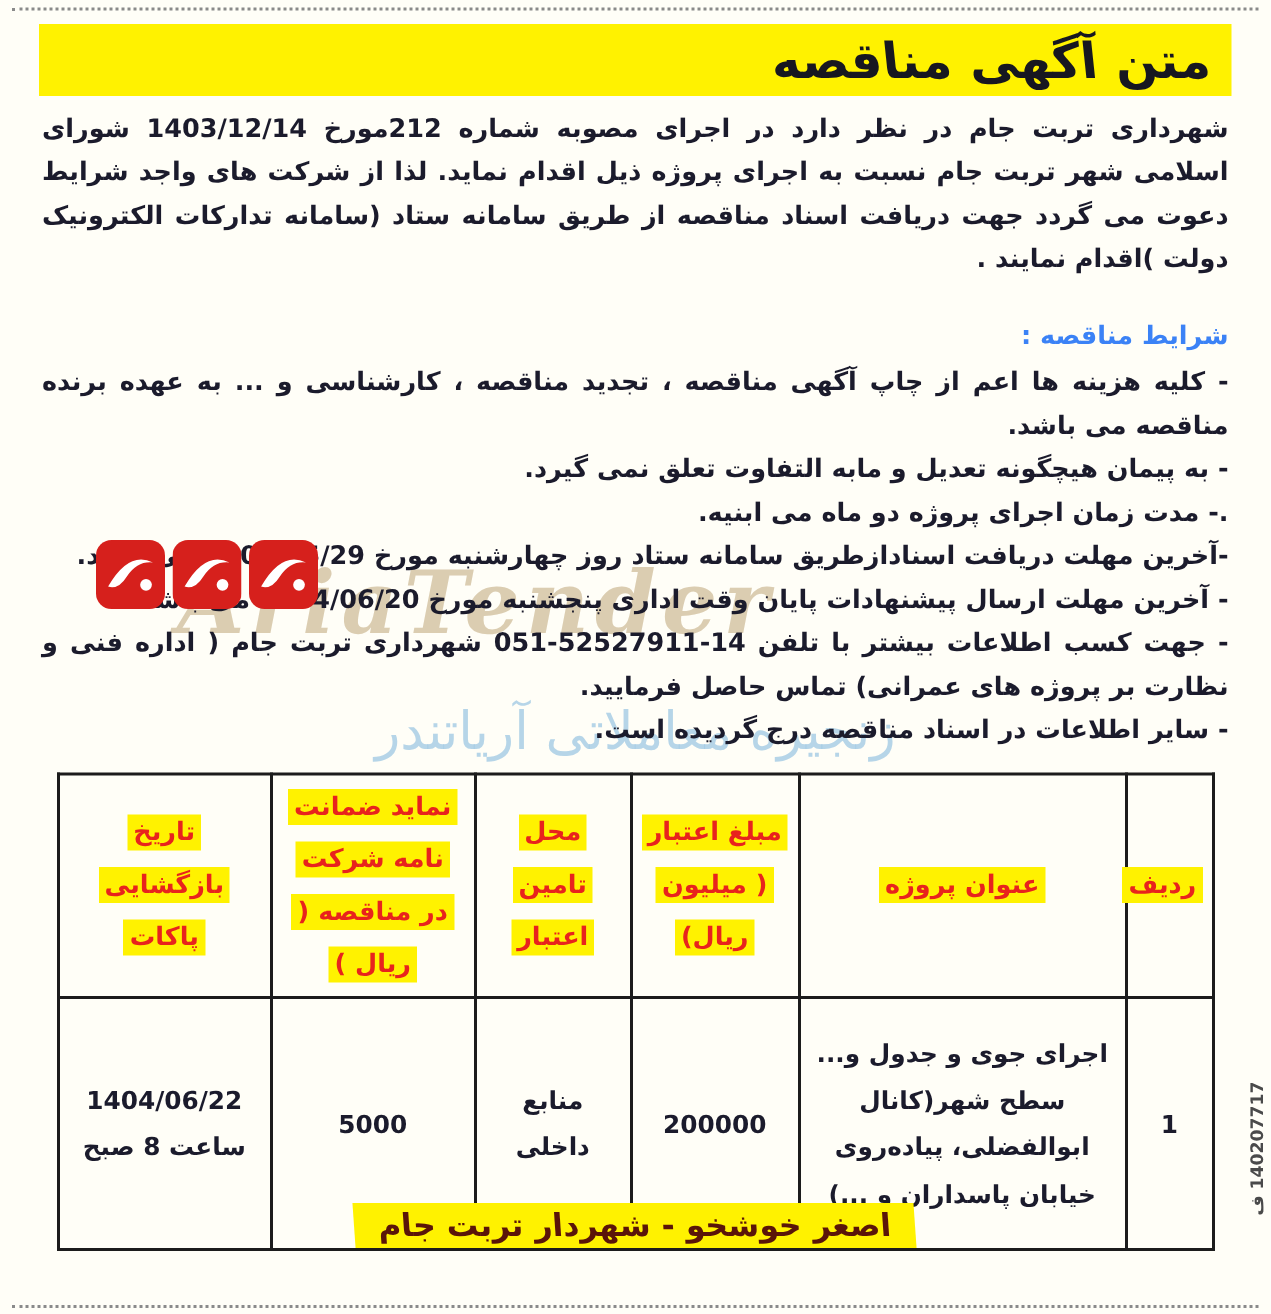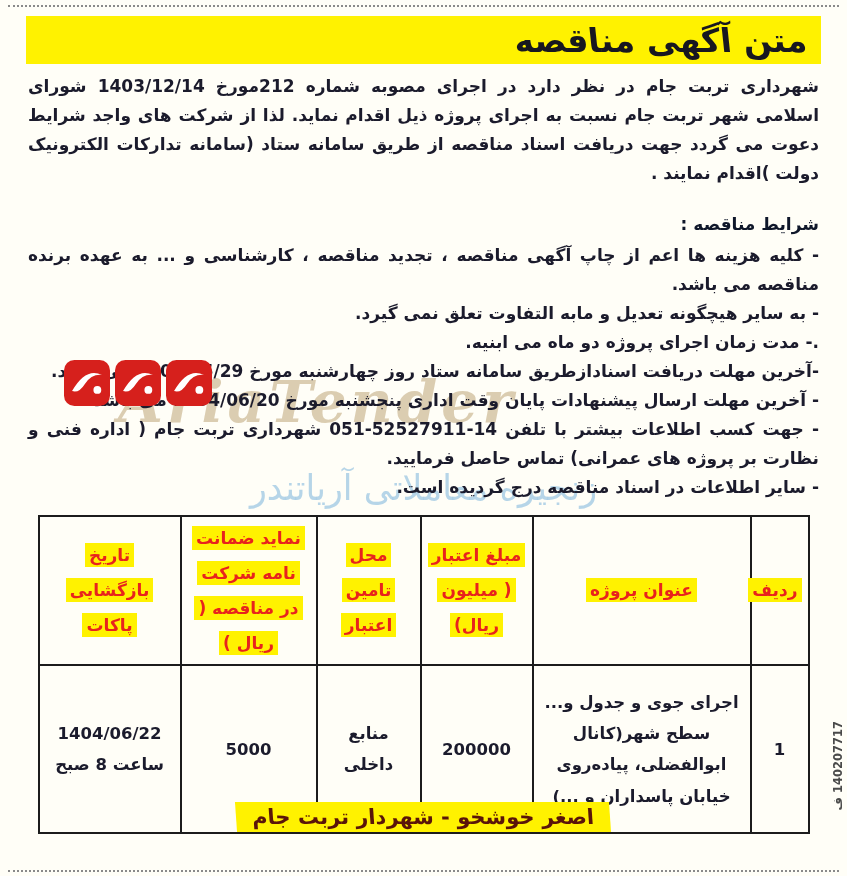--- a/index.html
+++ b/index.html
@@ -27,21 +27,21 @@
     letter-spacing:1px;
   }
 
   .content {
     position:absolute; top:72px; right:28px; left:28px;
     z-index:1;
     color:#1b1b2c; font-weight:bold; font-size:17px; line-height:29px;
     text-align:justify;
   }
   .para { margin:0 0 22px 0; }
-  .cond-head { color:#0f172a; margin:2px 0; }
+  .cond-head { color:#3b82f6; margin:2px 0; }
   .cond { margin:0; }
 
   table.tender {
     width:770px; margin:13px auto 0; border-collapse:collapse;
     table-layout:fixed;
     background:transparent;
   }
   table.tender th, table.tender td {
     border:2px solid #1c1c1c;
     vertical-align:middle; text-align:center;
@@ -102,21 +102,21 @@
   <div class="wm-persian">زنجیره معاملاتی آریاتندر</div>
 
   <div class="title-strip">
     <span class="title">متن آگهی مناقصه</span>
   </div>
 
   <div class="content">
     <p class="para">شهرداری تربت جام در نظر دارد در اجرای مصوبه شماره 212مورخ 1403/12/14 شورای اسلامی شهر تربت جام نسبت به اجرای پروژه ذیل اقدام نماید. لذا از شرکت های واجد شرایط دعوت می گردد جهت دریافت اسناد مناقصه از طریق سامانه ستاد (سامانه تدارکات الکترونیک دولت )اقدام نمایند .</p>
     <div class="cond-head">شرایط مناقصه :</div>
     <div class="cond">- کلیه هزینه ها اعم از چاپ آگهی مناقصه ، تجدید مناقصه ، کارشناسی و ... به عهده برنده مناقصه می باشد.</div>
-    <div class="cond">- به سایر هیچگونه تعدیل و مابه التفاوت تعلق نمی گیرد.</div>
+    <div class="cond">- به پیمان هیچگونه تعدیل و مابه التفاوت تعلق نمی گیرد.</div>
     <div class="cond">.- مدت زمان اجرای پروژه دو ماه می ابنیه.</div>
     <div class="cond">-آخرین مهلت دریافت اسنادازطریق سامانه ستاد روز چهارشنبه مورخ 1404/05/29 می باشد.</div>
     <div class="cond">- آخرین مهلت ارسال پیشنهادات پایان وقت اداری پنجشنبه مورخ 1404/06/20 می باشد.</div>
     <div class="cond">- جهت کسب اطلاعات بیشتر با تلفن 14-52527911-051 شهرداری تربت جام ( اداره فنی و نظارت بر پروژه های عمرانی) تماس حاصل فرمایید.</div>
     <div class="cond">- سایر اطلاعات در اسناد مناقصه درج گردیده است.</div>
 
     <table class="tender">
       <colgroup>
         <col style="width:58px">
         <col style="width:218px">

